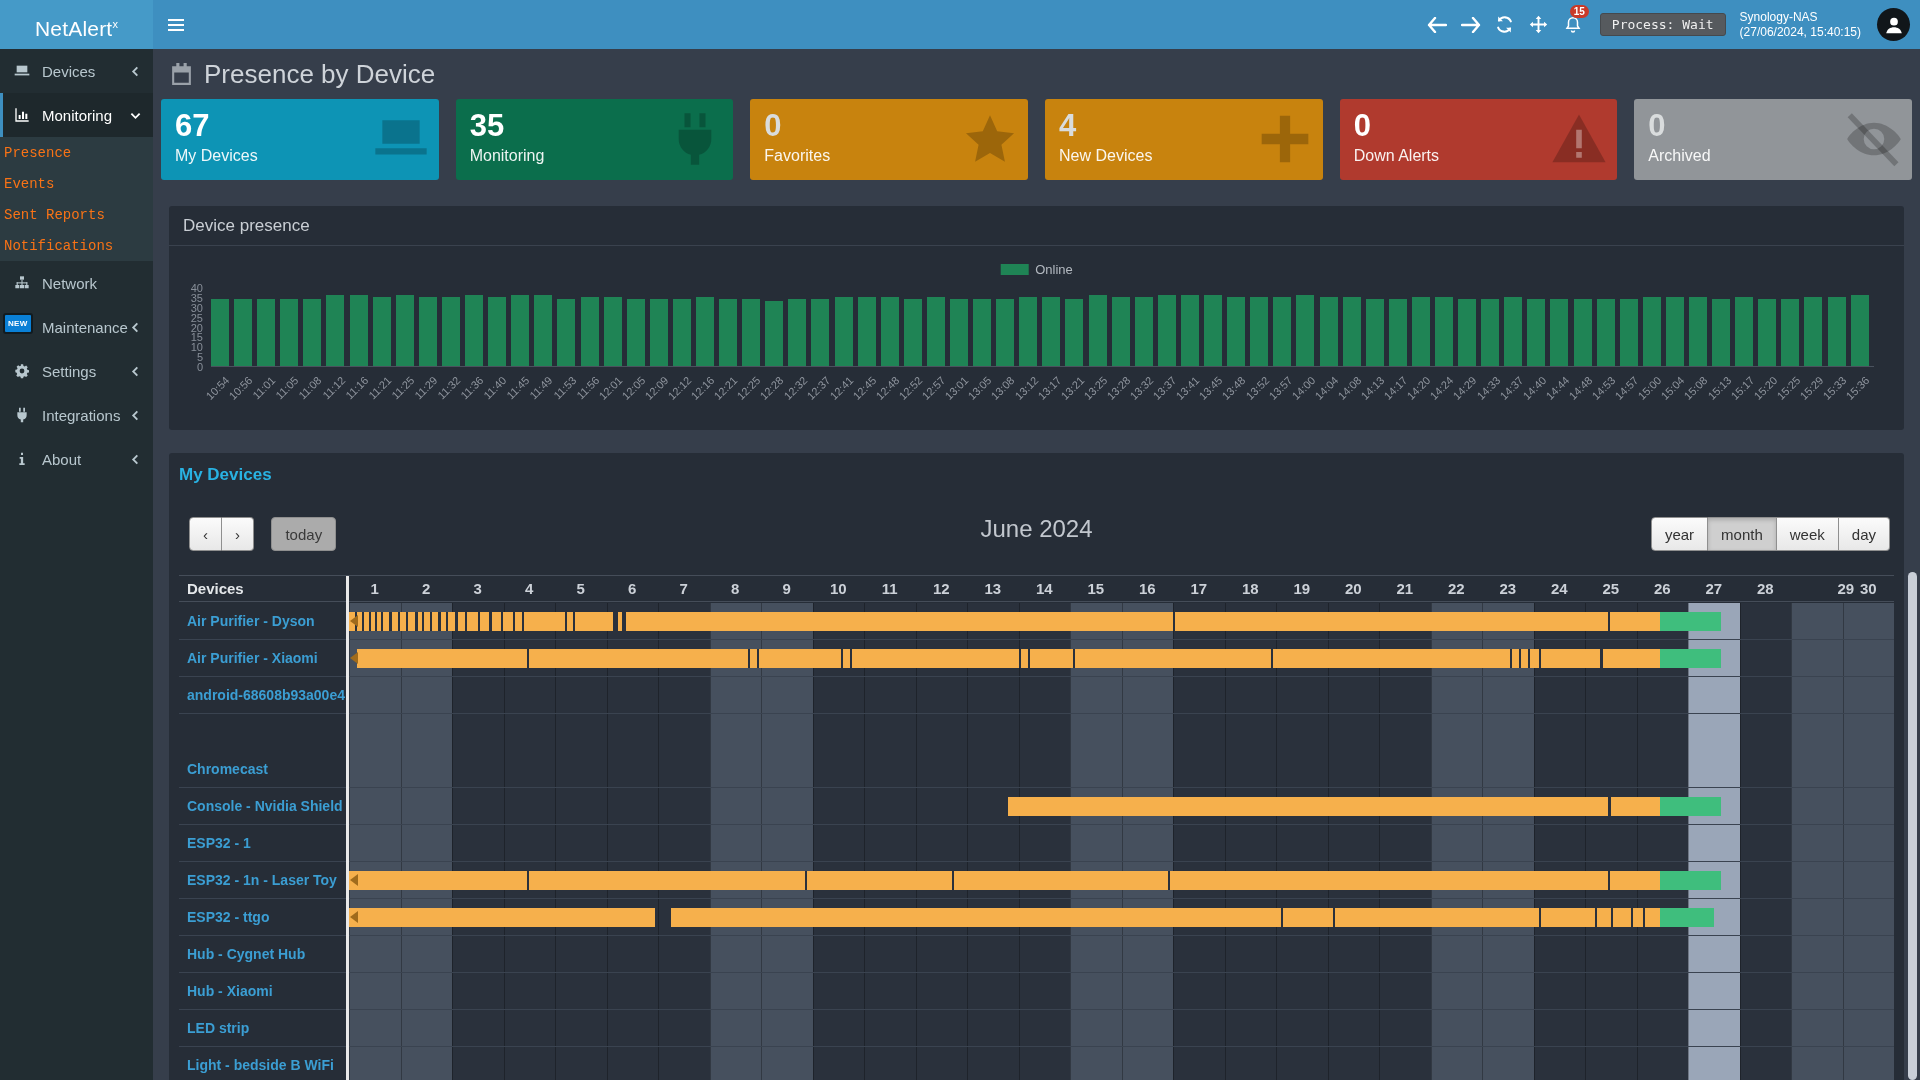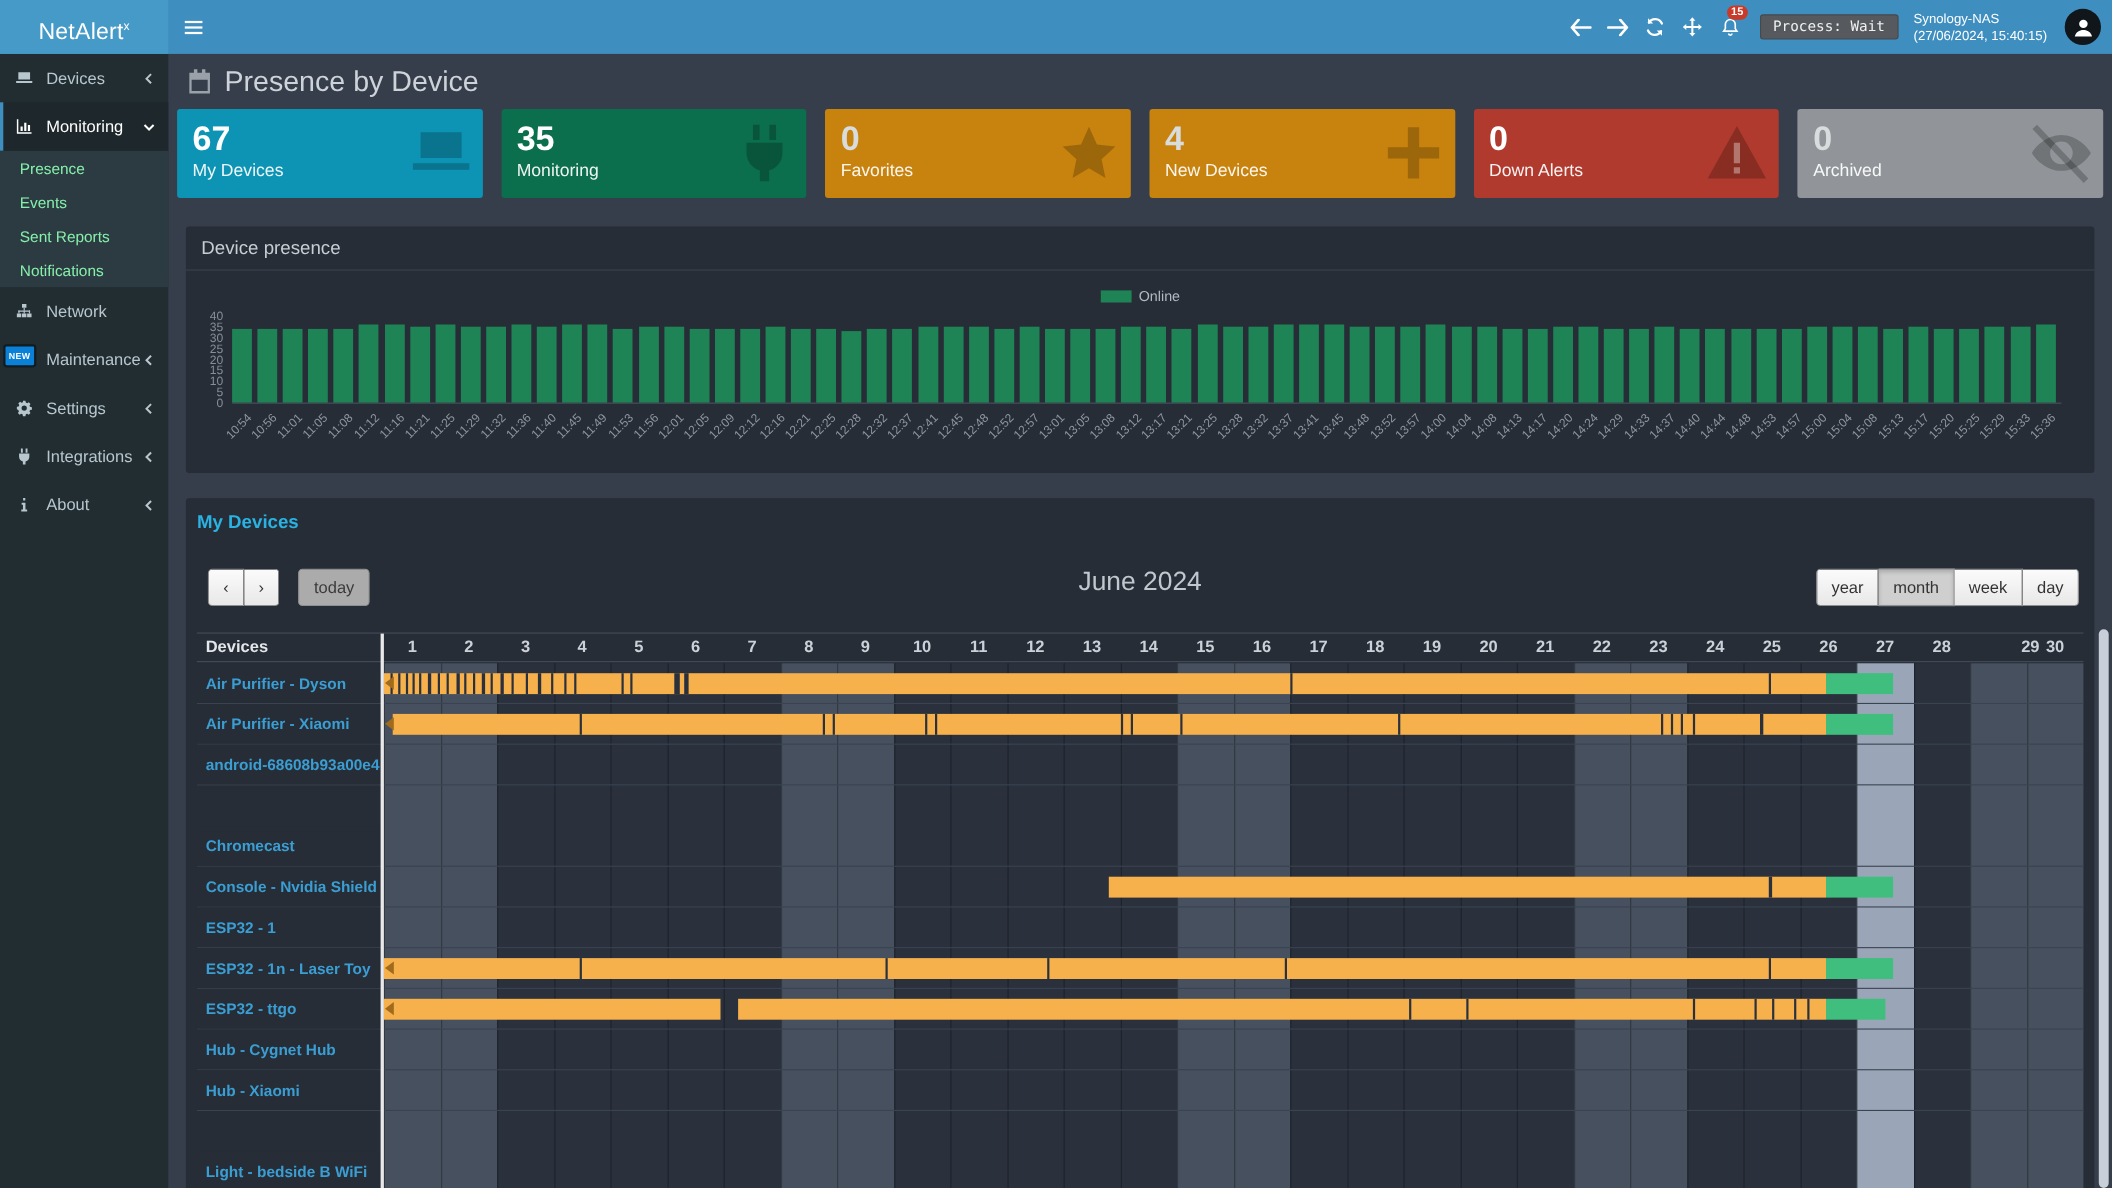--- a/index.html
+++ b/index.html
@@ -25,21 +25,21 @@
   .avatar { width:33px; height:33px; border-radius:50%; background:#11161a; display:flex; align-items:center; justify-content:center; cursor:pointer; }
 
   
   .sidebar { position:absolute; left:0; top:49px; bottom:0; width:153px; background:#222d32; z-index:40; }
   .side-item { position:relative; height:44px; display:flex; align-items:center; padding-left:14px; color:#b8c7ce;
                font-size:15px; cursor:pointer; }
   .side-item.active { background:#1e282c; color:#fff; border-left:3px solid #3e8fc0; padding-left:11px; }
   .side-item .ic { width:22px; margin-right:6px; display:flex; align-items:center; color:inherit; }
   .side-item .chev { margin-left:auto; margin-right:12px; display:flex; align-items:center; color:inherit; }
   .submenu { background:#2c3b41; }
-  .submenu .sub-item { height:31px; display:flex; align-items:center; padding-left:18px; color:#86efac; font-size:14px; cursor:pointer; }
+  .submenu .sub-item { height:31px; display:flex; align-items:center; padding-left:4px; color:#f97316; font-size:14px; cursor:pointer;font-family:Liberation Mono, monospace; }
   .newbadge { position:absolute; left:3px; top:8px; background:#0a80d6; border:2px solid #111b20; color:#fff;
               font-size:8px; font-weight:bold; padding:4px 3px; border-radius:3px; letter-spacing:.3px; }
 
   
   .content { position:absolute; left:153px; top:49px; right:0; bottom:0; }
   .page-title { display:flex; align-items:center; gap:10px; padding:10px 16px 9px; color:#ced3d9; font-size:26px; }
   .page-title .ic { color:#9aa1a9; display:flex; }
 
   .cards { display:flex; gap:17px; margin:0 8px; }
   .card { flex:1; height:81px; border-radius:3px; position:relative; padding:9px 14px; color:#fff; cursor:pointer; overflow:hidden; }
@@ -677,20 +677,24 @@
             </div>
           </div>
           <div class="g-row" style="top: 333px;">
             <div class="g-name">Hub - Cygnet Hub</div>
             <div class="g-bars"></div>
           </div>
           <div class="g-row" style="top: 370px;">
             <div class="g-name">Hub - Xiaomi</div>
             <div class="g-bars"></div>
           </div>
+          <div class="g-row" style="top: 407px;">
+            <div class="g-name">LED strip</div>
+            <div class="g-bars"></div>
+          </div>
           <div class="g-row" style="top: 444px;">
             <div class="g-name">Light - bedside B WiFi</div>
             <div class="g-bars"></div>
           </div>
         </div>
         <div class="g-divider"></div>
       </div>
   </div>
 
 </div>

